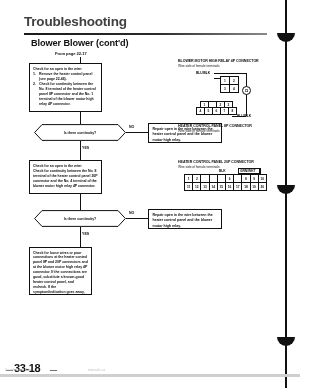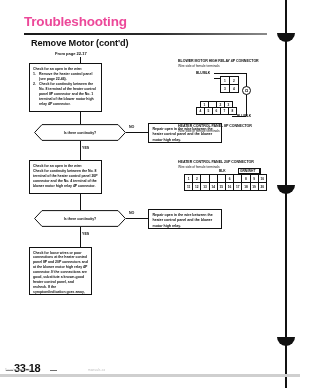--- a/index.html
+++ b/index.html
@@ -25,21 +25,21 @@
   }
 
   
   .doc-title {
     position: absolute;
     left: 24px;
     top: 14px;
     font-size: 13.5px;
     font-weight: bold;
     letter-spacing: -0.2px;
-    color: #ec4899;
+    color: #404040;
   }
   .title-rule {
     position: absolute;
     left: 24px;
     top: 33px;
     width: 243px;
     height: 2px;
     background: linear-gradient(to right, #1a1a1a 0%, #2b2b2b 55%, #8a8a8a 100%);
   }
   .section-title {
@@ -253,21 +253,21 @@
     letter-spacing: 0.2px;
   }
 </style>
 </head>
 <body>
 
 <div id="page">
 
   <div class="doc-title">Troubleshooting</div>
   <div class="title-rule"></div>
-  <div class="section-title">Remove Motor (cont'd)</div>
+  <div class="section-title">Blower Blower (cont'd)</div>
 
   <div class="from-page">From page 22-17</div>
 
   <div class="vline" style="left:80px; top:57px; height:6px;"></div>
 
   <div class="stepbox" style="left:29px; top:63px; width:73px; height:49px;">
     <span class="hdr">Check for an open in the wire:</span>
     <ol>
       <li><span class="num">1.</span><span>Remove the heater control panel (see page 22-46).</span></li>
       <li><span class="num">2.</span><span>Check for continuity between the No. 8 terminal of the heater control panel 8P connector and the No. 1 terminal of the blower motor high relay 4P connector.</span></li>

